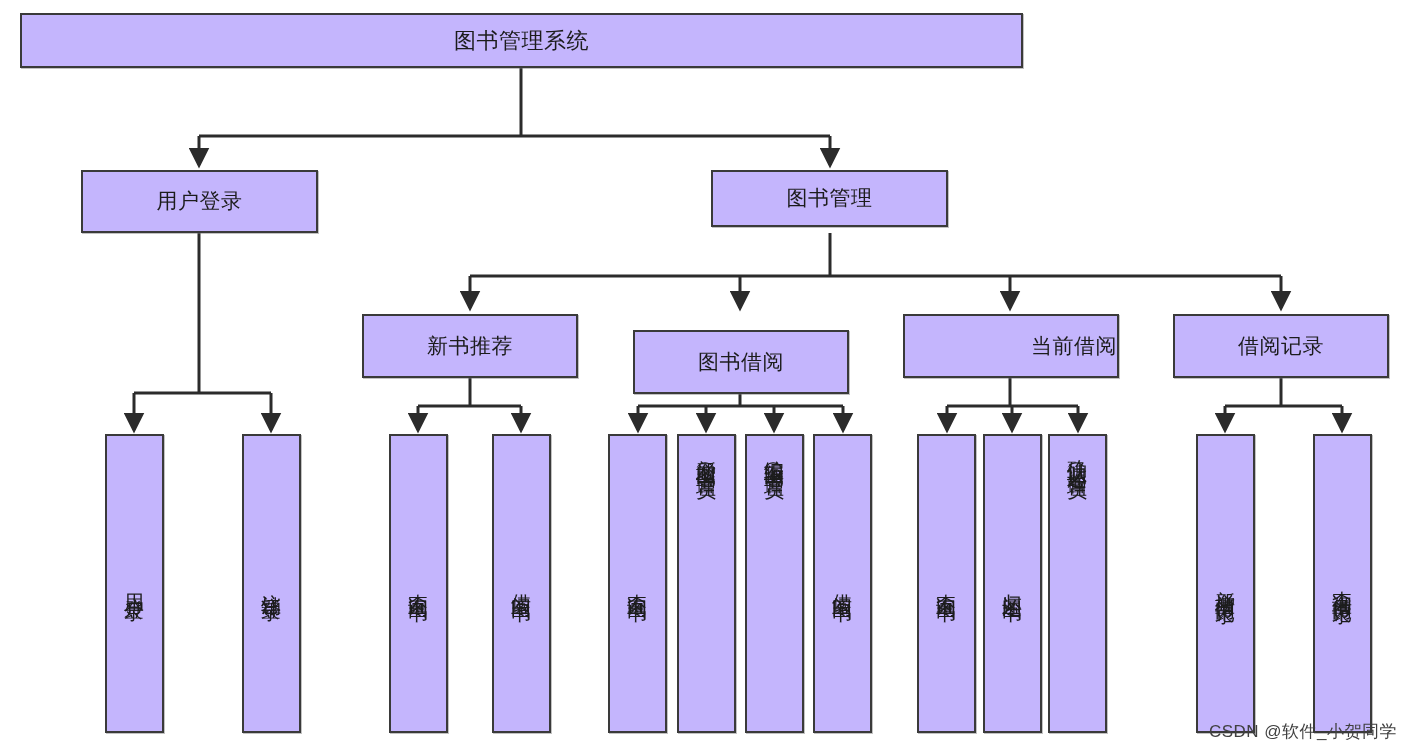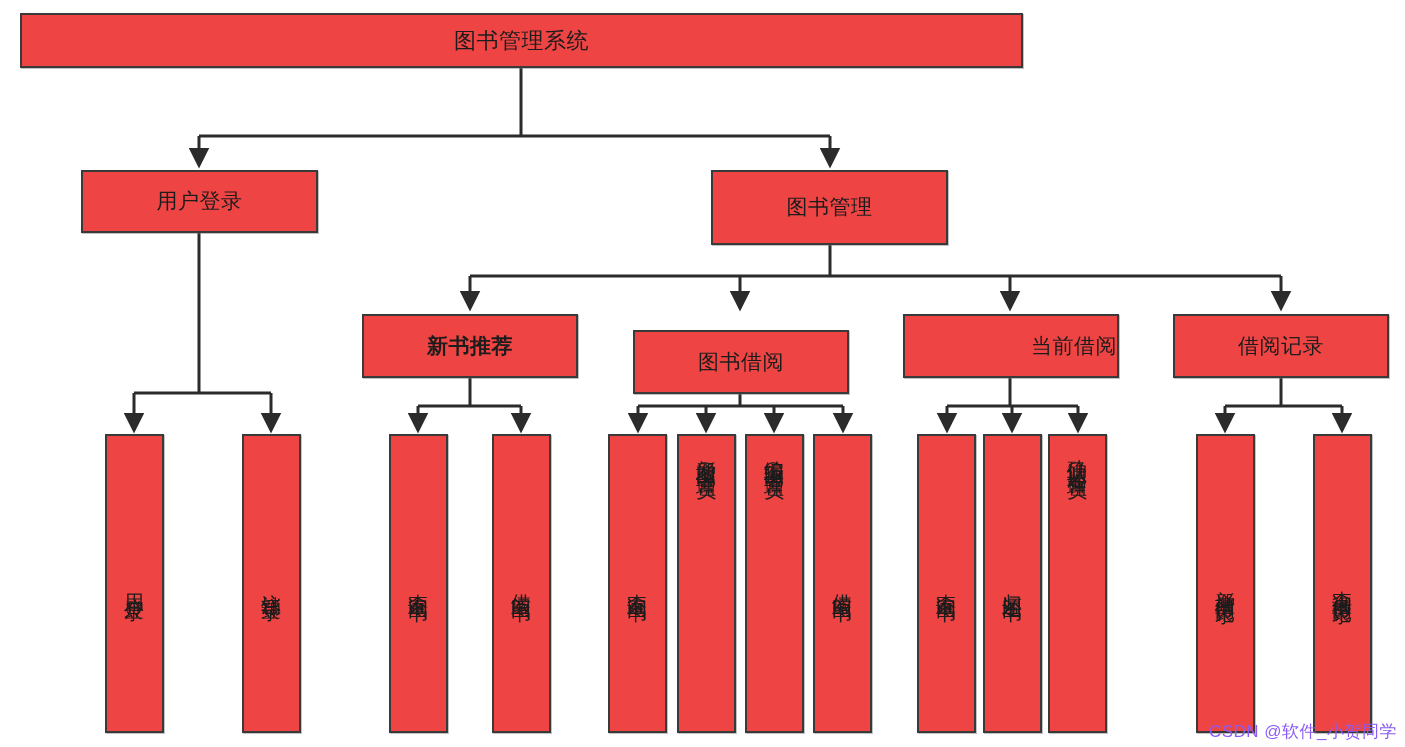--- a/index.html
+++ b/index.html
@@ -14,21 +14,21 @@
   #diagram{
     position:absolute;left:0;top:0;width:1405px;height:747px;
   }
   .conn-layer{
     position:absolute;left:0;top:0;width:1405px;height:747px;
     pointer-events:none;
   }
   .node{
     position:absolute;
     box-sizing:border-box;
-    background:#ef4444;
+    background:#c4b5fd;
     border:2px solid #3a3a3a;
     display:flex;
     align-items:center;
     justify-content:center;
     color:#1c1c1c;
     box-shadow:1px 1px 0 0 rgba(120,120,120,0.45);
   }
   .node-label{
     display:block;
     line-height:1.18;
@@ -56,21 +56,21 @@
   }
   .node.vert.centerText{
     align-items:center;
     padding-top:0;
   }
   .watermark{
     position:absolute;
     right:8px;
     bottom:4px;
     font-size:17px;
-    color:#8b5cf6;
+    color:#404040;
     white-space:nowrap;
     letter-spacing:0.5px;
   }
 </style>
 </head>
 <body>
 
 <div id="diagram">
 
   <svg class="conn-layer" viewBox="0 0 1405 747" width="1405" height="747" xmlns="http://www.w3.org/2000/svg">
@@ -123,25 +123,25 @@
     </g>
   </svg>
 
   <div class="node horiz root" style="left:20px;top:13px;width:1003px;height:55px;">
     <span class="node-label">图书管理系统</span>
   </div>
 
   <div class="node horiz" style="left:81px;top:170px;width:237px;height:63px;">
     <span class="node-label">用户登录</span>
   </div>
-  <div class="node horiz" style="left:711px;top:170px;width:237px;height:75px;">
+  <div class="node horiz" style="left:711px;top:170px;width:237px;height:57px;">
     <span class="node-label">图书管理</span>
   </div>
 
-  <div class="node horiz" style="left:362px;top:314px;width:216px;height:64px;font-weight:bold;">
+  <div class="node horiz" style="left:362px;top:314px;width:216px;height:64px;">
     <span class="node-label">新书推荐</span>
   </div>
   <div class="node horiz" style="left:633px;top:330px;width:216px;height:64px;">
     <span class="node-label">图书借阅</span>
   </div>
   <div class="node horiz" style="left:903px;top:314px;width:216px;height:64px;justify-content:flex-end;">
     <span class="node-label">当前借阅</span>
   </div>
   <div class="node horiz" style="left:1173px;top:314px;width:216px;height:64px;">
     <span class="node-label">借阅记录</span>

